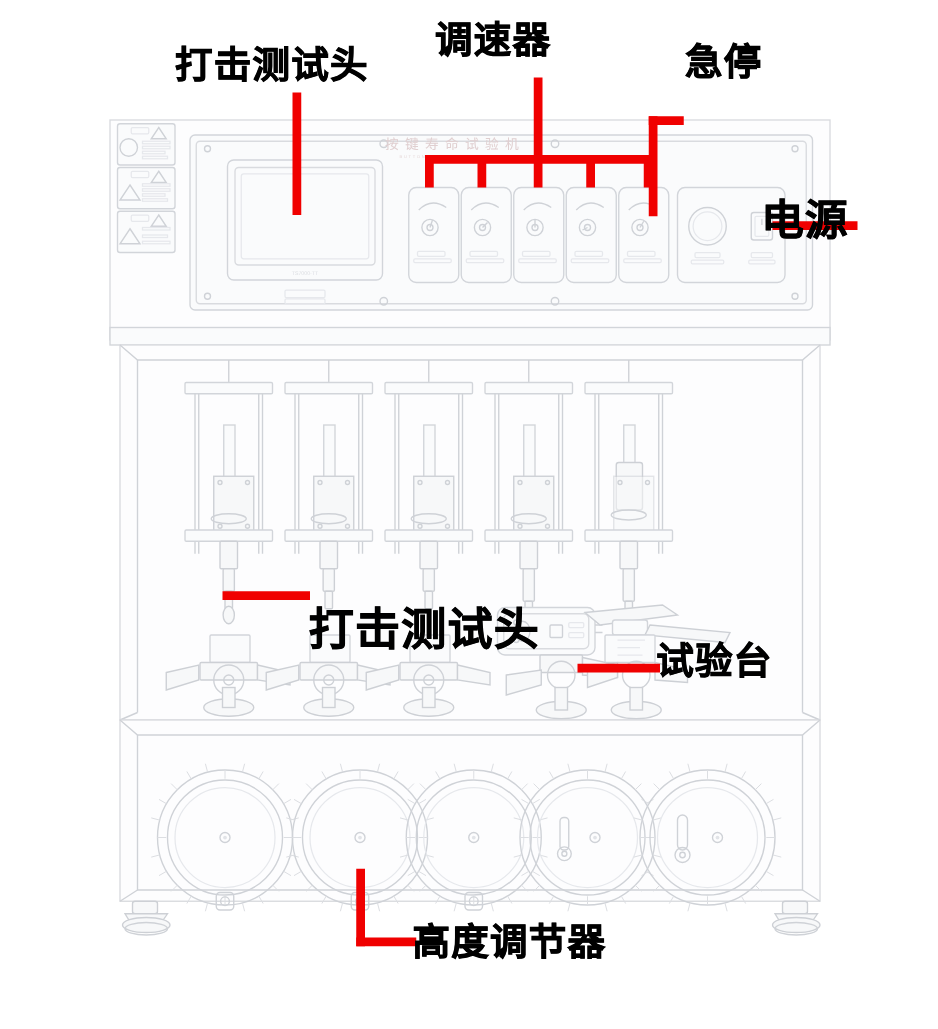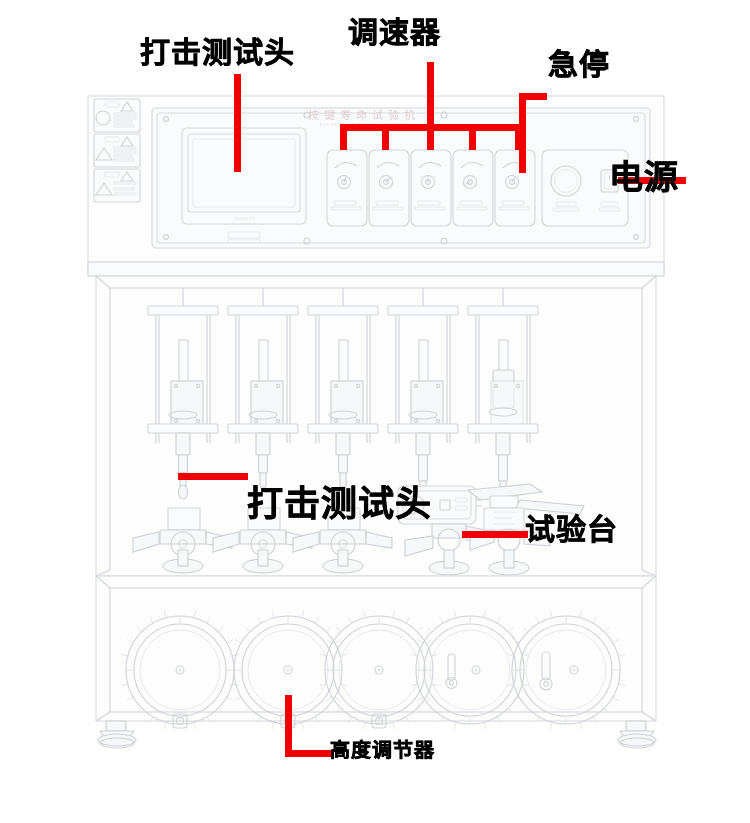--- a/index.html
+++ b/index.html
@@ -23,25 +23,25 @@
     color:#000000;
     font-weight:700;
     font-family:"Liberation Sans","DejaVu Sans",sans-serif;
     letter-spacing:1px;
     white-space:nowrap;
     line-height:1;
     -webkit-text-stroke:0.6px #000;
   }
   .c-screen {left:140px; top:38px;  font-size:30px;}
   .c-speed  {left:348px; top:18px;  font-size:30px;}
-  .c-estop  {left:548px; top:50px;  font-size:30px;}
+  .c-estop  {left:548px; top:36px;  font-size:30px;}
   .c-power  {left:609px; top:160px; font-size:34px;}
   .c-head   {left:247px; top:455px; font-size:36px;margin-top:31px;}
   .c-bench  {left:525px; top:515px; font-size:30px;text-align:right;}
-  .c-height {left:330px; top:740px; font-size:20px;}
+  .c-height {left:330px; top:740px; font-size:30px;}
 </style>
 </head>
 <body>
 
 <div id="stage">
 
   <svg viewBox="0 0 750 823">
     <defs>
       <style>
         .ln   {fill:none;stroke:#d9dbdf;stroke-width:1.1;}

